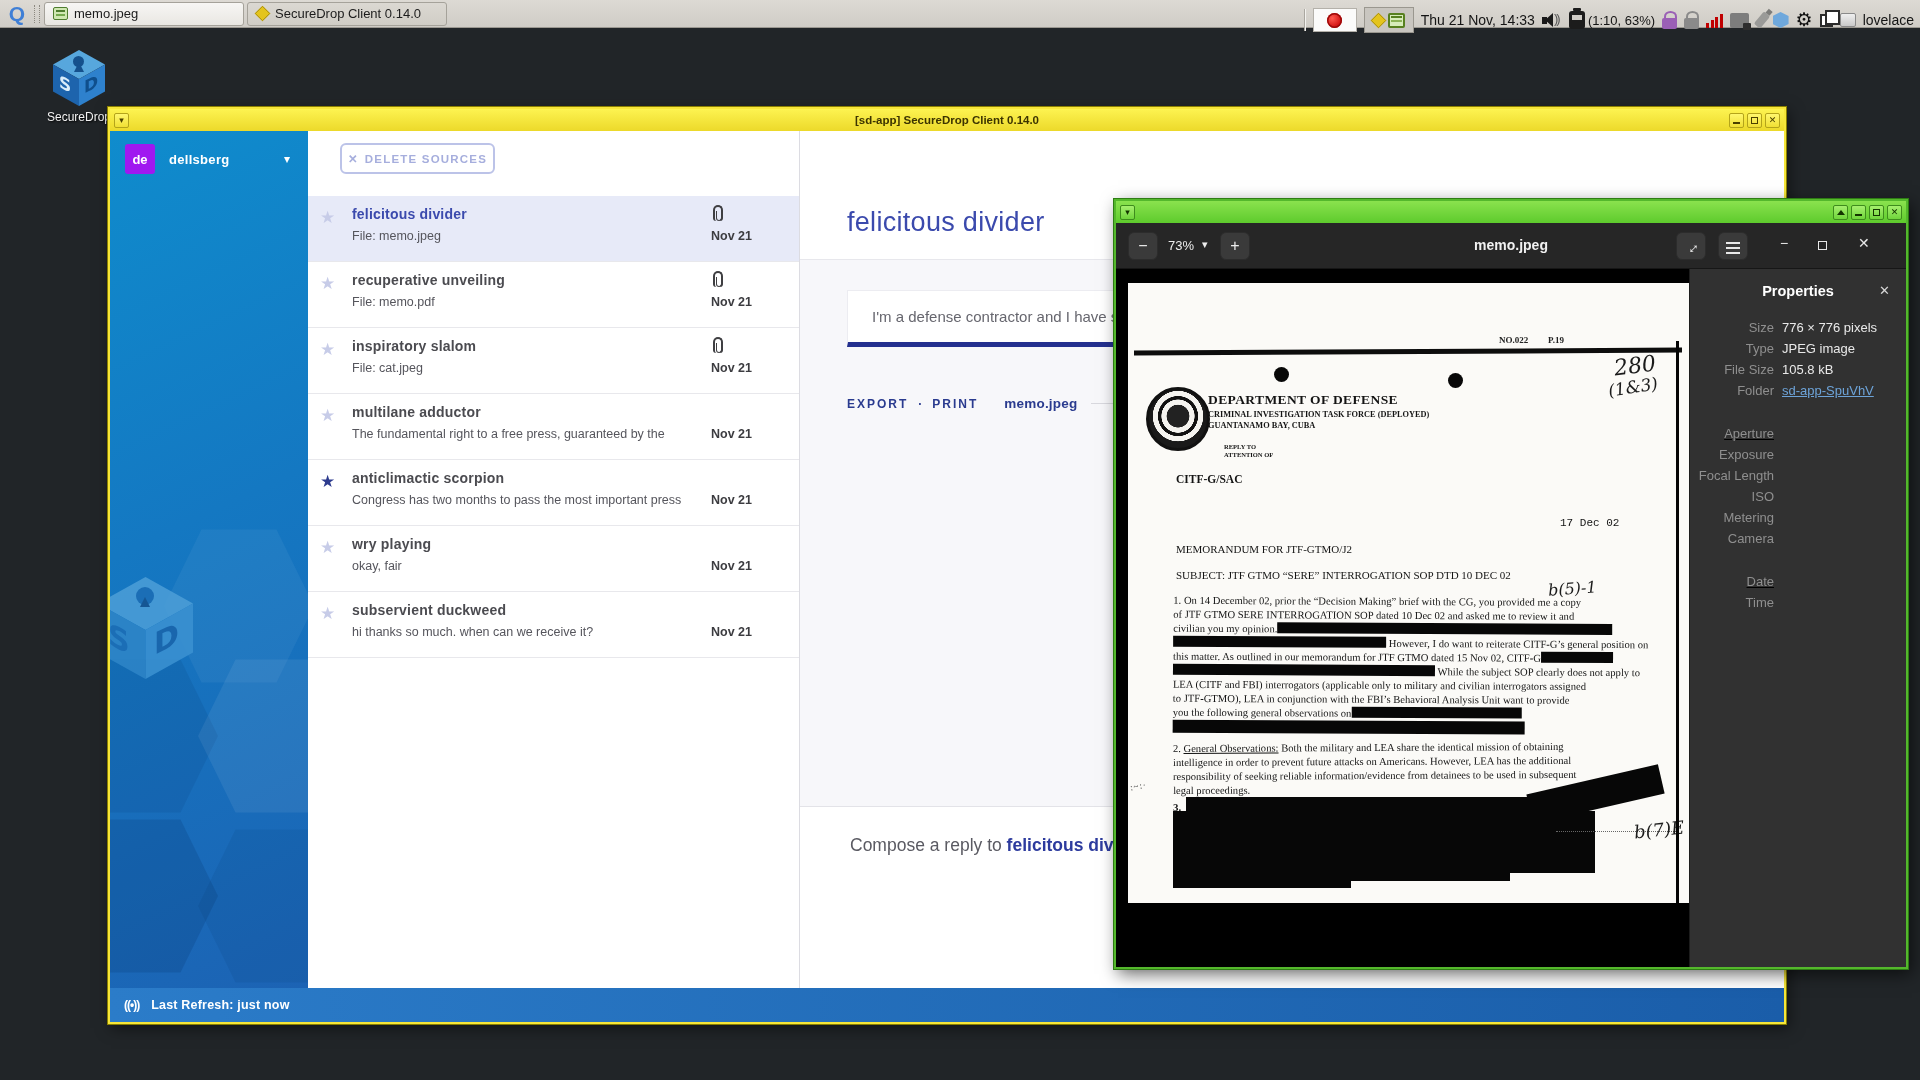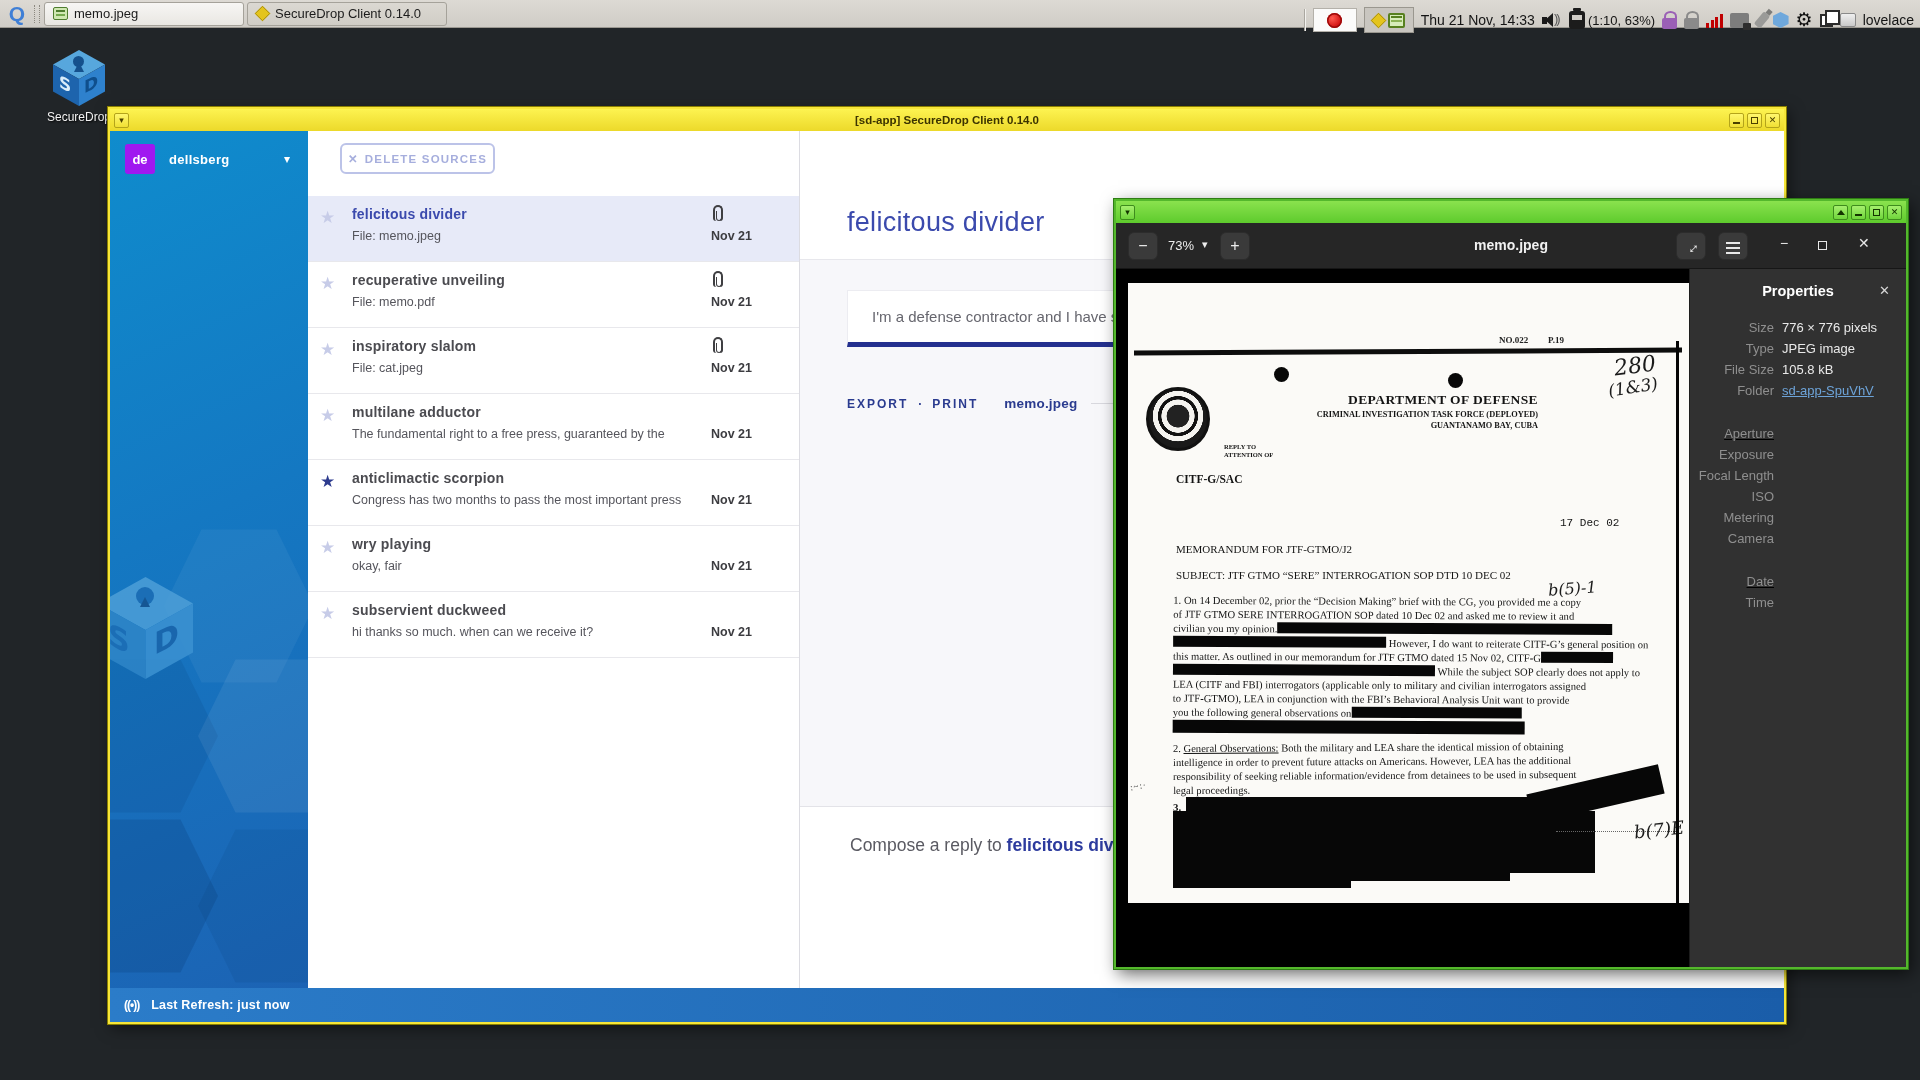--- a/index.html
+++ b/index.html
@@ -147,21 +147,21 @@
   .pvalue { font-size:13px; color:#e9e9e9; white-space:nowrap; }
   .pvalue.link { color:#6da3d8; text-decoration:underline; }
 
   
   .page { position:absolute; left:12px; top:14px; width:561px; height:620px; background:#fbfaf7; overflow:hidden; font-family:"Liberation Serif",serif; color:#141414; }
   .fax-line { position:absolute; left:6px; top:66px; width:548px; height:5px; background:#0d0d0d; transform:rotate(-.3deg); }
   .fax-text { position:absolute; top:52px; font-size:9px; font-weight:bold; color:#222; }
   .hw { font-family:"DejaVu Serif",serif; font-style:italic; color:#1b1b1b; }
   .punch { position:absolute; width:15px; height:15px; border-radius:50%; background:#080808; }
   .seal { position:absolute; left:18px; top:104px; width:64px; height:64px; border-radius:50%; border:3px solid #111; background:radial-gradient(circle at 50% 45%, #222 0 26%, #f5f4f0 27% 38%, #111 39% 46%, #f5f4f0 47% 58%, #1a1a1a 59% 100%); }
-  .dod { position:absolute; left:80px; width:330px; text-align:right; font-weight:bold; }
+  .dod { position:absolute; left:80px; width:330px; text-align:left; font-weight:bold; }
   .reply { position:absolute; left:96px; top:160px; font-size:6.5px; font-weight:bold; line-height:8px; }
   .docline { position:absolute; white-space:nowrap; }
   .memo-p { position:absolute; font-size:10.6px; line-height:14px; }
   .memo-p .ln { white-space:nowrap; }
   .redact { display:inline-block; background:#070707; height:11px; vertical-align:-1px; }
   .rblock { position:absolute; background:#070707; }
   .u { text-decoration:underline; }
   .edge-line { position:absolute; left:548px; top:58px; width:2.5px; height:562px; background:#050505; }
   .dotline { position:absolute; left:428px; top:548px; width:120px; border-top:1.5px dotted #666; }
   .scribble { position:absolute; left:2px; top:498px; font-size:9px; color:#333; transform:rotate(-10deg); letter-spacing:1px; }

